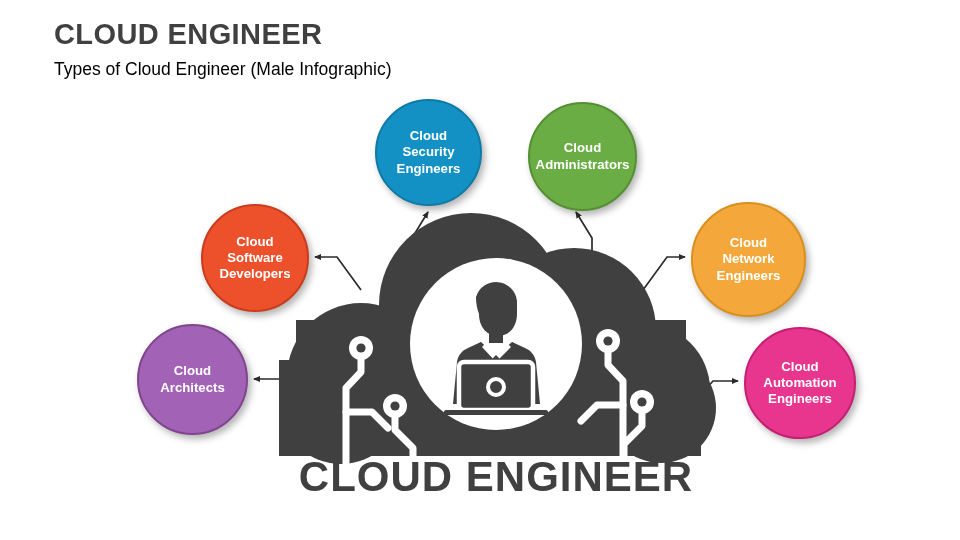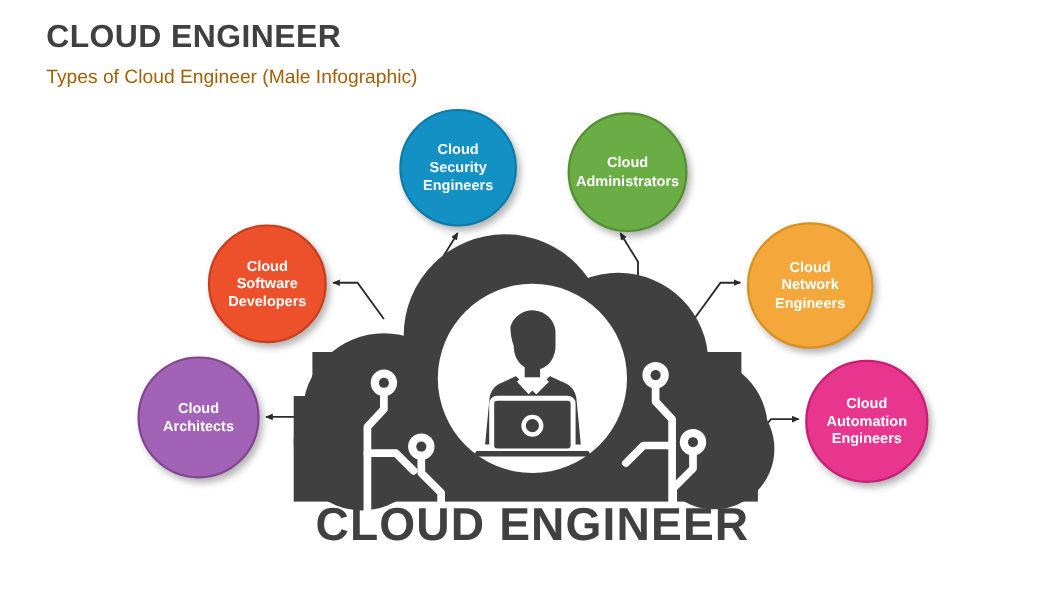--- a/index.html
+++ b/index.html
@@ -11,21 +11,21 @@
     width: 960px;
     height: 540px;
     position: relative;
     overflow: hidden;
     font-family: "Liberation Sans", sans-serif;
     -webkit-font-smoothing: antialiased;
   }
 
   #slide {
     position: absolute;
-    left: 4px;
+    left: 16px;
     top: 0;
     width: 764px;
     height: 540px;
     background: #ffffff;
   }
 
   
   #header {
     position: absolute;
     left: 38px;
@@ -37,21 +37,21 @@
     font-weight: bold;
     color: #404040;
     letter-spacing: 0.4px;
     line-height: 1.15;
     margin: 0;
     white-space: nowrap;
   }
   #page-subtitle {
     font-size: 17.5px;
     font-weight: normal;
-    color: #a16207;
+    color: #000000;
     margin: 8px 0 0 0;
     line-height: 1.2;
     white-space: nowrap;
   }
 
   
   #stage {
     position: absolute;
     left: 0;
     top: 0;

